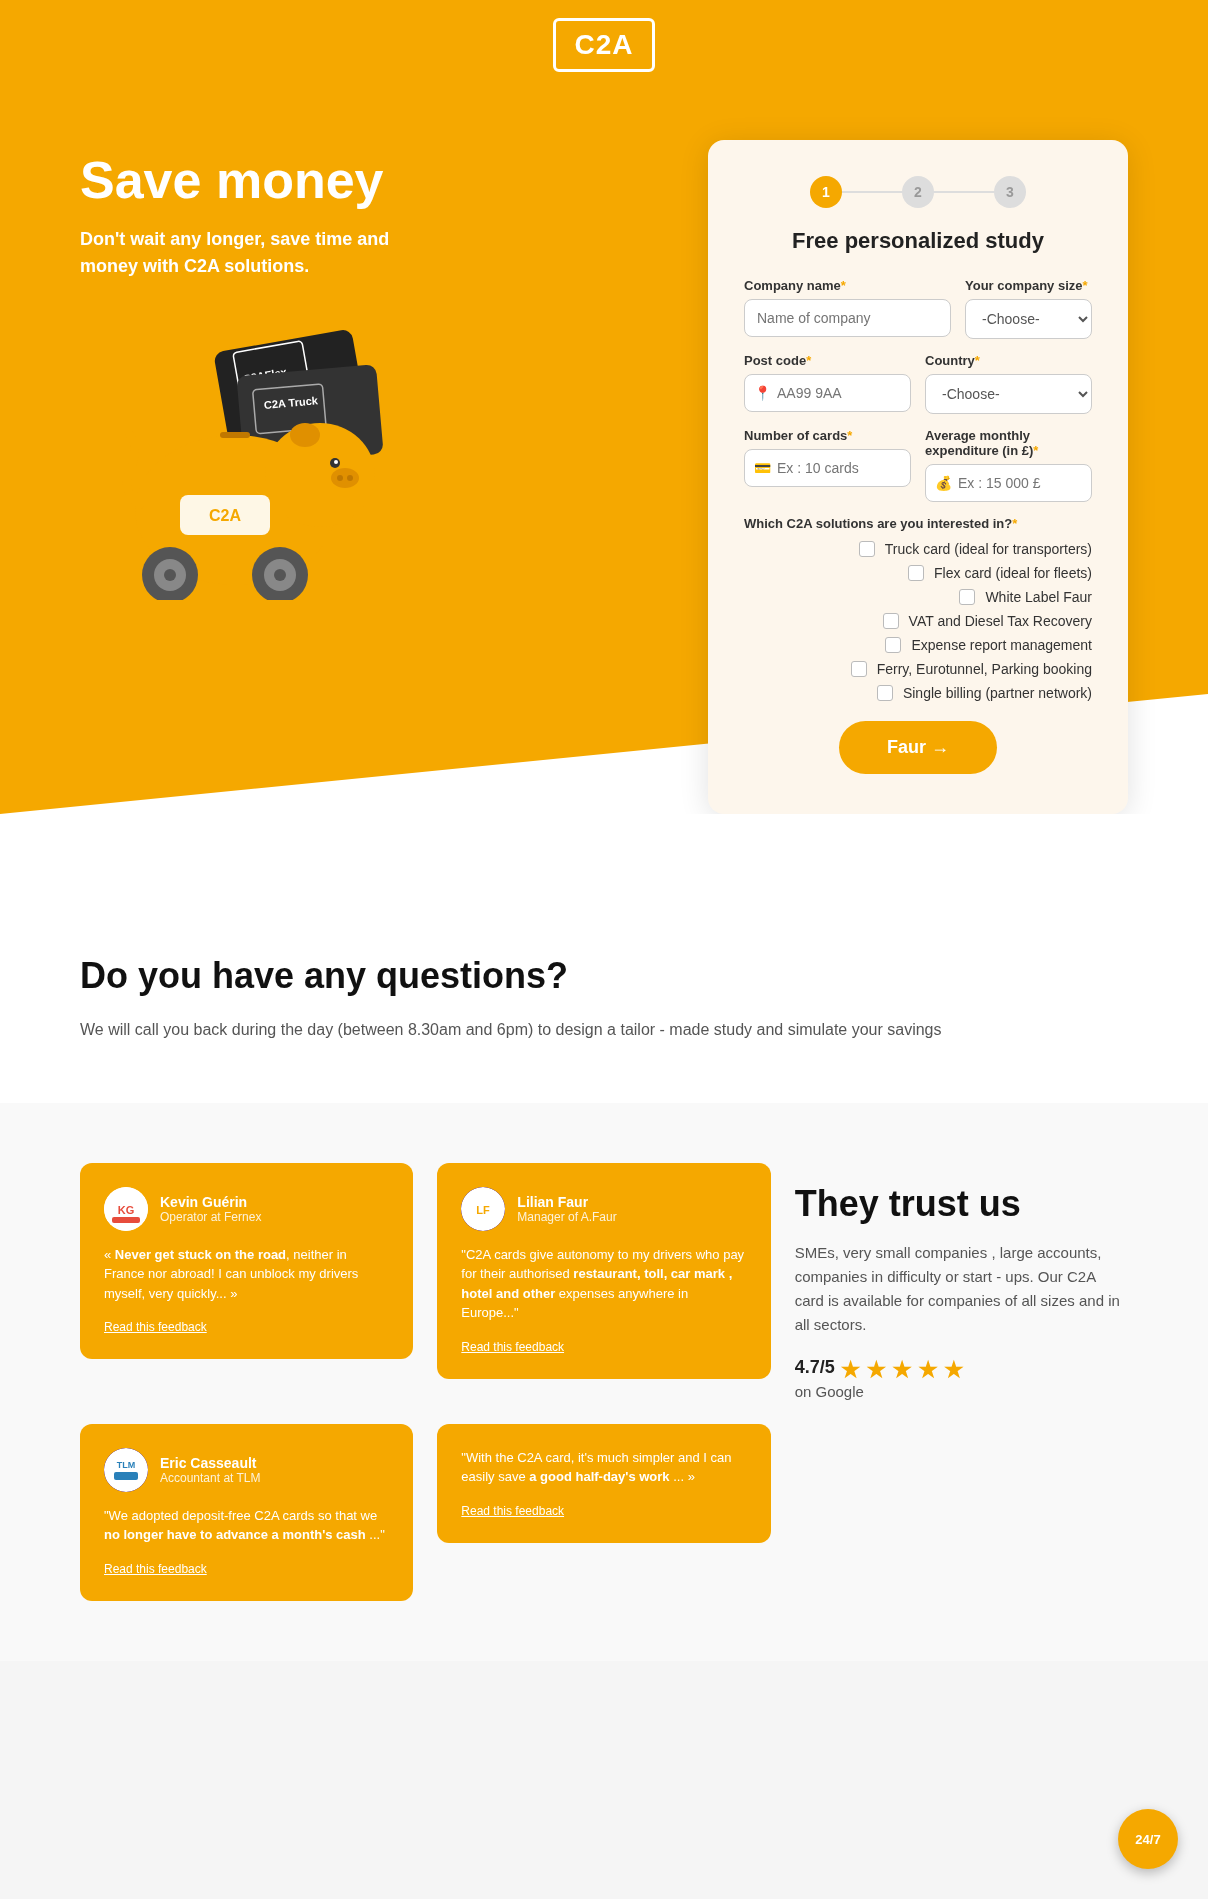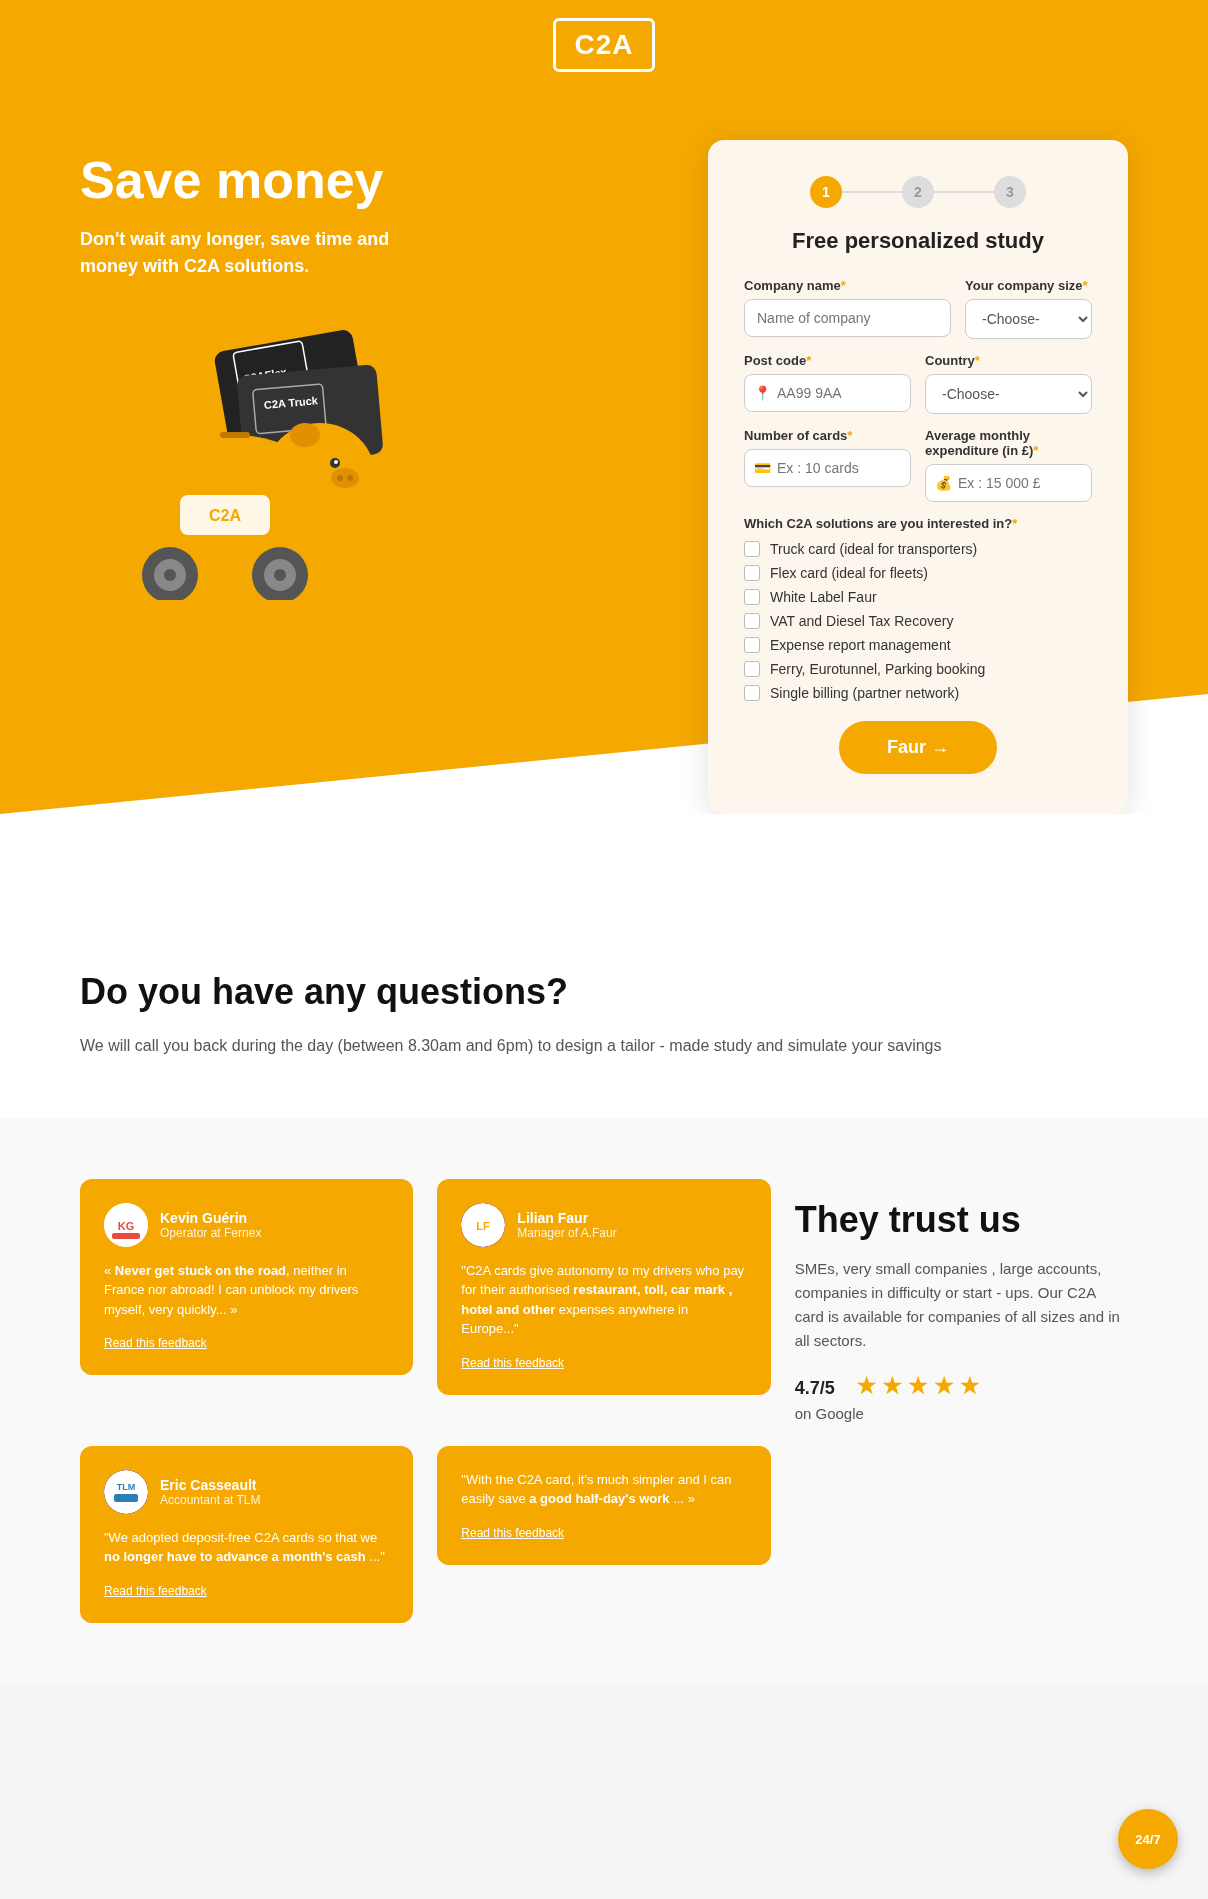--- a/index.html
+++ b/index.html
@@ -174,20 +174,21 @@
       color: #333;
       margin-bottom: 10px;
     }
     .checkbox-item {
       display: flex;
       align-items: center;
       gap: 10px;
       margin-bottom: 8px;
       font-size: 14px;
       color: #333;
+      justify-content: flex-end;
     }
     .checkbox-item input[type="checkbox"] {
       width: 16px;
       height: 16px;
       border: 1.5px solid #bbb;
       border-radius: 3px;
       appearance: none;
       -webkit-appearance: none;
       background: white;
       cursor: pointer;
@@ -212,21 +213,20 @@
     
     .questions-section {
       background: white;
       padding: 80px 80px 60px 80px;
       display: flex;
       gap: 80px;
       align-items: flex-start;
     }
     .questions-left {
       flex: 1;
-      margin-top: 16px;
     }
     .questions-left h2 {
       font-size: 36px;
       font-weight: 900;
       color: #111;
       margin-bottom: 20px;
       line-height: 1.2;
     }
     .questions-left p {
       font-size: 16px;
@@ -311,24 +311,23 @@
     .trust-column p {
       font-size: 15px;
       color: #555;
       line-height: 1.6;
       margin-bottom: 20px;
     }
     .rating {
       font-size: 18px;
       font-weight: 700;
       color: #222;
-      margin-bottom: 6px;
-      display: flex;
-      align-items: flex-end;
-      gap: 22px;
+      display: flex;
+      align-items: flex-start;
+      gap: 6px;
     }
     .stars {
       color: #F5A800;
       font-size: 22px;
     }
     .on-google {
       font-size: 15px;
       color: #555;
     }
 

